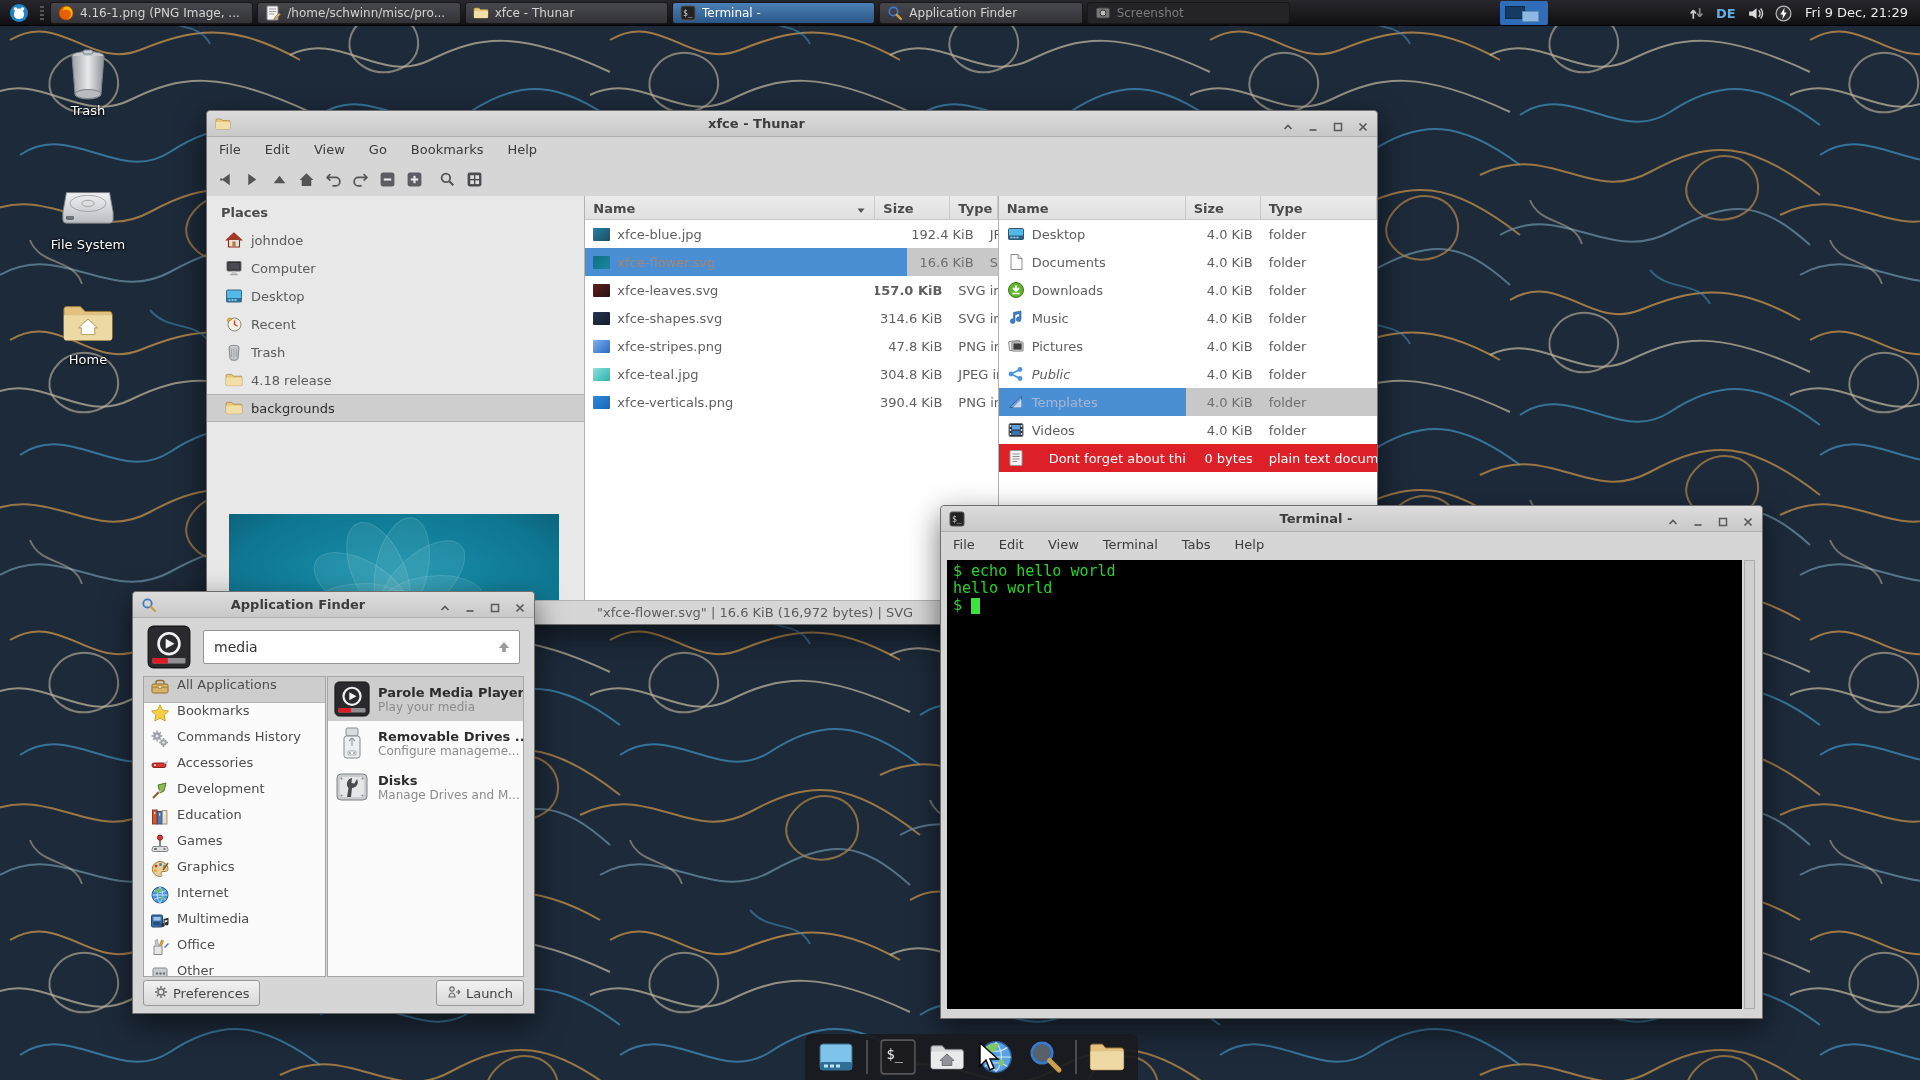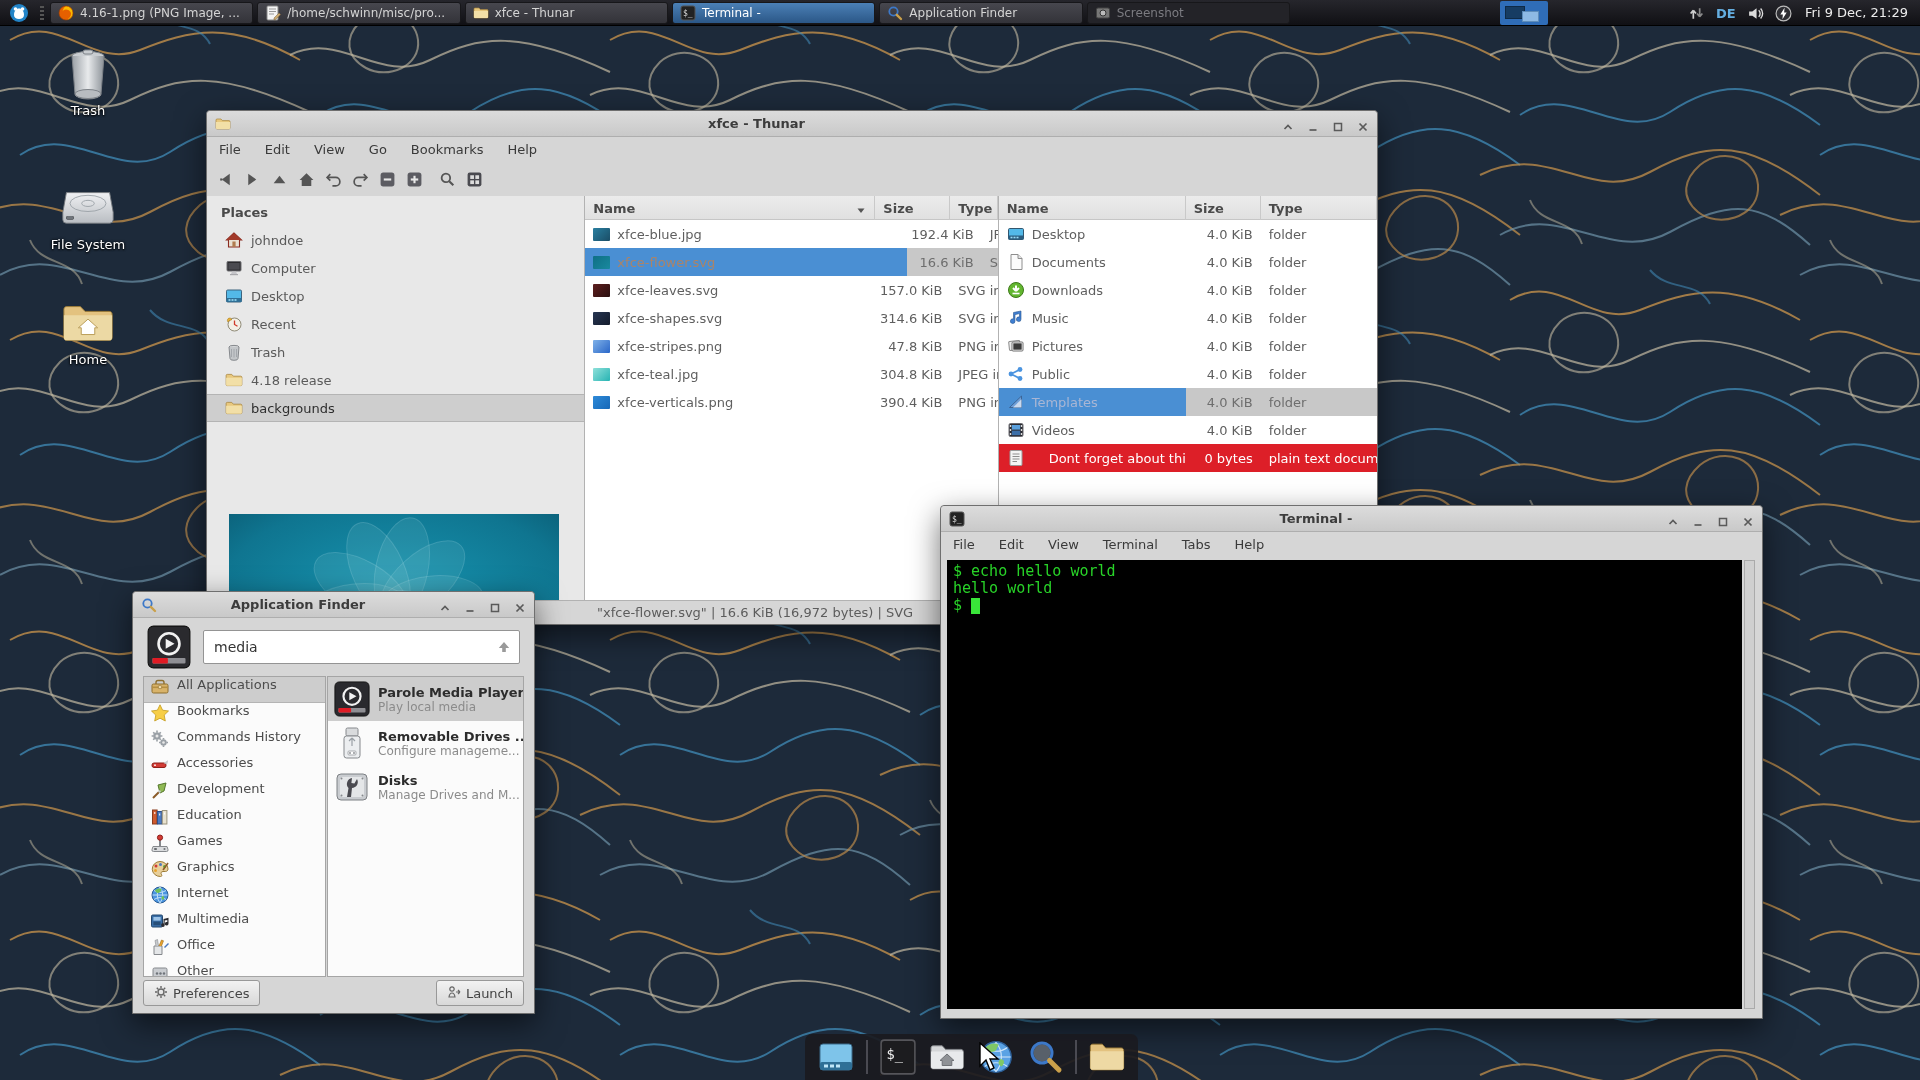--- a/index.html
+++ b/index.html
@@ -516,21 +516,21 @@
                 <span>xfce-flower.svg</span>
               </div>
               <div class="fcell num oth-cell" style="width: 75px;">16.6 KiB</div>
               <div class="fcell oth-cell" style="flex: 1 1 0%;">SVG image</div>
             </div>
             <div class="frow">
               <div class="fcell name-cell" style="width: 290px;">
                 <span class="fthumb" style="background: linear-gradient(135deg, rgb(94, 31, 31), rgb(42, 15, 15));"></span>
                 <span>xfce-leaves.svg</span>
               </div>
-              <div class="fcell num oth-cell" style="width: 75px;">157.0 KiB</div>
+              <div class="fcell num oth-cell" style="width: 75px; font-weight: bold;">157.0 KiB</div>
               <div class="fcell oth-cell" style="flex: 1 1 0%;">SVG image</div>
             </div>
             <div class="frow">
               <div class="fcell name-cell" style="width: 290px;">
                 <span class="fthumb" style="background: linear-gradient(135deg, rgb(39, 54, 82), rgb(20, 28, 44));"></span>
                 <span>xfce-shapes.svg</span>
               </div>
               <div class="fcell num oth-cell" style="width: 75px;">314.6 KiB</div>
               <div class="fcell oth-cell" style="flex: 1 1 0%;">SVG image</div>
             </div>
@@ -626,21 +626,21 @@
                     <rect x="2" y="4" width="11" height="9" rx="1" transform="rotate(-6 7 8)" fill="#ececec" stroke="#8a8a8a"></rect>
                     <rect x="5" y="5" width="11" height="9" rx="1" fill="#fff" stroke="#6f6f6f"></rect>
                     <rect x="6.3" y="6.3" width="8.4" height="6.4" fill="#3b3b3b"></rect>
                   </svg></span>
                 <span>Pictures</span>
               </div>
               <div class="fcell num oth-cell" style="width: 75px;">4.0 KiB</div>
               <div class="fcell oth-cell" style="flex: 1 1 0%;">folder</div>
             </div>
             <div class="frow">
-              <div class="fcell name-cell" style="width: 187px;">
+              <div class="fcell name-cell" style="width: 187px; font-style: italic;">
                 <span class="ficon"><svg viewBox="0 0 18 18" width="100%" height="100%">
                     <circle cx="4" cy="9" r="2.4" fill="#4b94e0"></circle>
                     <circle cx="13" cy="4.5" r="2.4" fill="#4b94e0"></circle>
                     <circle cx="13" cy="13.5" r="2.4" fill="#4b94e0"></circle>
                     <path d="M4 9 13 4.5M4 9l9 4.5" stroke="#4b94e0" stroke-width="1.6"></path>
                   </svg></span>
                 <span>Public</span>
               </div>
               <div class="fcell num oth-cell" style="width: 75px;">4.0 KiB</div>
               <div class="fcell oth-cell" style="flex: 1 1 0%;">folder</div>
@@ -849,21 +849,21 @@
         <div class="res sel">
           <span class="ricn"><svg viewBox="0 0 40 40" width="100%" height="100%">
               <rect x="1" y="1" width="38" height="38" rx="5" fill="#2a2a2e" stroke="#111"></rect>
               <circle cx="20" cy="17" r="9.5" fill="none" stroke="#f2f2f2" stroke-width="2.4"></circle>
               <path d="M17 12.5v9l8-4.5z" fill="#f2f2f2"></path>
               <rect x="5" y="30" width="30" height="5" rx="1" fill="#8f8f94"></rect>
               <rect x="5" y="30" width="14" height="5" rx="1" fill="#e01b24"></rect>
             </svg></span>
           <div>
             <div class="rname">Parole Media Player</div>
-            <div class="rdesc">Play local media</div>
+            <div class="rdesc">Play your media</div>
           </div>
         </div>
         <div class="res">
           <span class="ricn"><svg viewBox="0 0 36 36" width="100%" height="100%">
               <rect x="12" y="3" width="12" height="8" rx="1.5" fill="#d9dbdd" stroke="#85888c"></rect>
               <rect x="10" y="11" width="16" height="22" rx="2.5" fill="#eceef0" stroke="#85888c"></rect>
               <rect x="14" y="26" width="8" height="4" rx="1" fill="#fff" stroke="#a7aaae"></rect>
               <circle cx="16" cy="28" r=".9" fill="#85888c"></circle>
               <circle cx="20" cy="28" r=".9" fill="#85888c"></circle>
               <path d="M18 13v8m0-8 3 3m-3-3-3 3" stroke="#9aa0a6" stroke-width="1.2" fill="none"></path>

